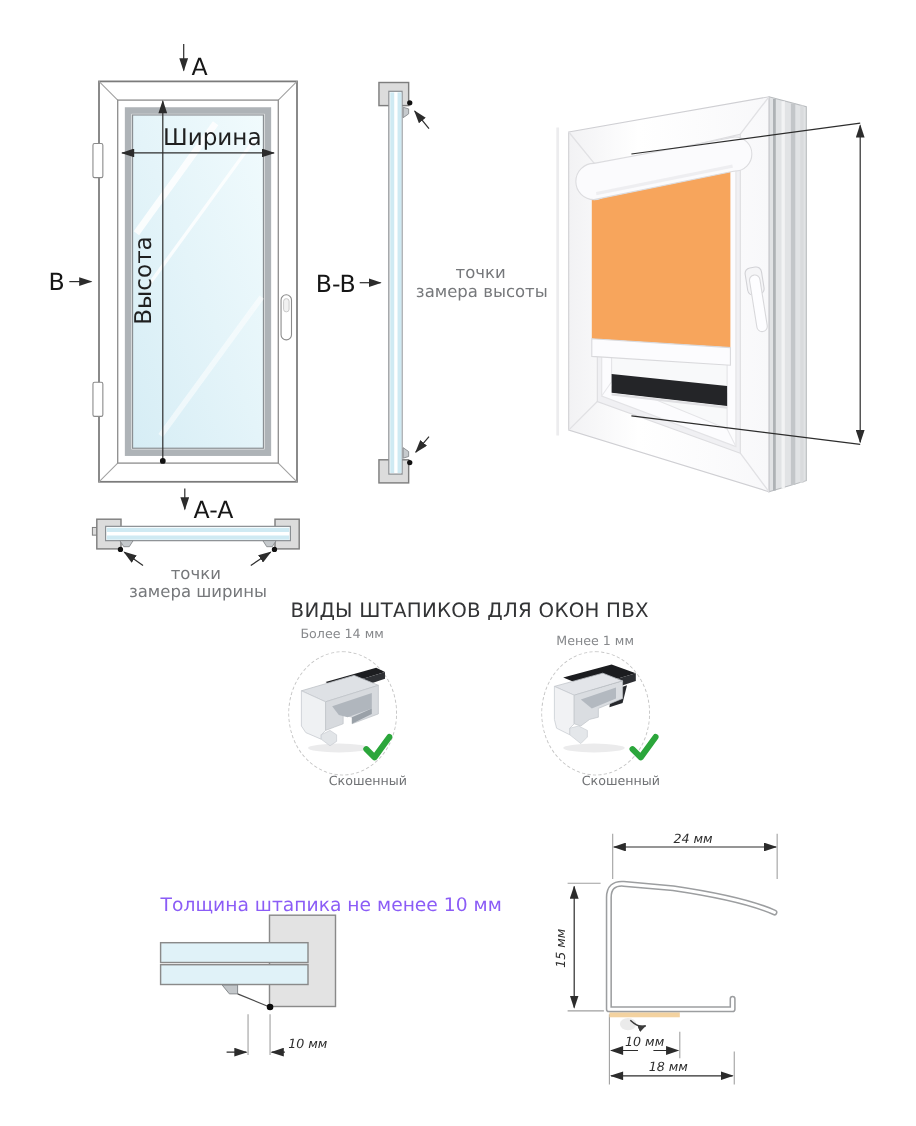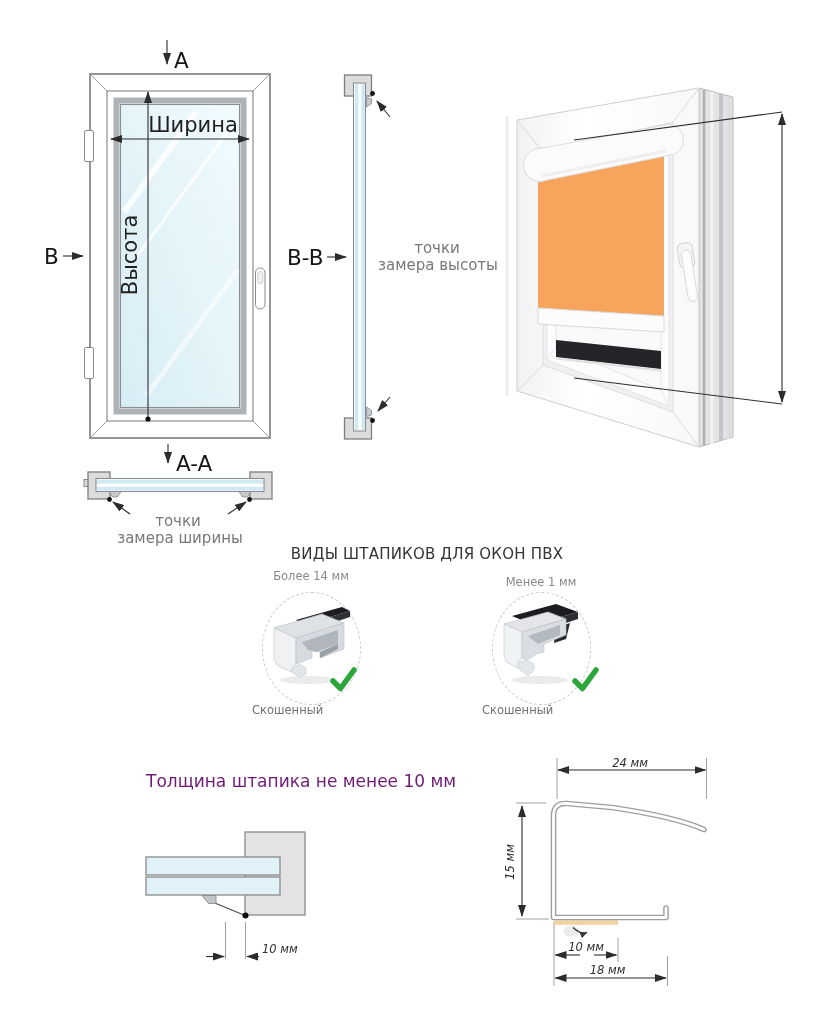--- a/index.html
+++ b/index.html
@@ -6,25 +6,25 @@
   .canvas{position:relative;width:833px;height:1024px;background:#fff;overflow:hidden;
           font-family:"DejaVu Sans","Liberation Sans",sans-serif;}
   .abs{position:absolute;}
   svg text{font-family:"DejaVu Sans","Liberation Sans",sans-serif;}
   .dl{stroke:#2d2d2d;stroke-width:1.1;fill:none;}
   .ext{stroke:#a0a0a0;stroke-width:1;fill:none;}
   .big{font-size:21.5px;fill:#161616;}
   .cap{font-size:15px;fill:#76787b;}
   .dim-label{font-size:11.5px;font-style:italic;fill:#2e2e2e;}
   .h-beads{position:absolute;left:227px;top:545px;width:400px;text-align:center;
-           font-size:15px;color:#333436;letter-spacing:.2px;}
+           font-size:18px;color:#333436;letter-spacing:.2px;}
   .lbl-size{position:absolute;width:118px;text-align:center;font-size:11.5px;color:#87898c;}
-  .lbl-type{position:absolute;width:118px;text-align:left;font-size:11.5px;color:#6f7174;}
+  .lbl-type{position:absolute;width:118px;text-align:right;font-size:11.5px;color:#6f7174;}
   .circle{position:absolute;width:97px;height:111px;border:1.6px dashed #c9c9c9;border-radius:50%;}
-  .h-thick{position:absolute;left:146px;top:771px;font-size:17px;color:#701a75;}
+  .h-thick{position:absolute;left:146px;top:813px;font-size:17px;color:#8b5cf6;}
 </style>
 </head>
 <body>
 
 <div class="canvas">
 
   <svg width="0" height="0" class="abs">
     <defs>
       <marker id="ae" markerUnits="userSpaceOnUse" markerWidth="13" markerHeight="8" refX="11" refY="4" orient="auto">
         <path d="M0,0 L12,4 L0,8 Z" fill="#2c2c2c"></path>

